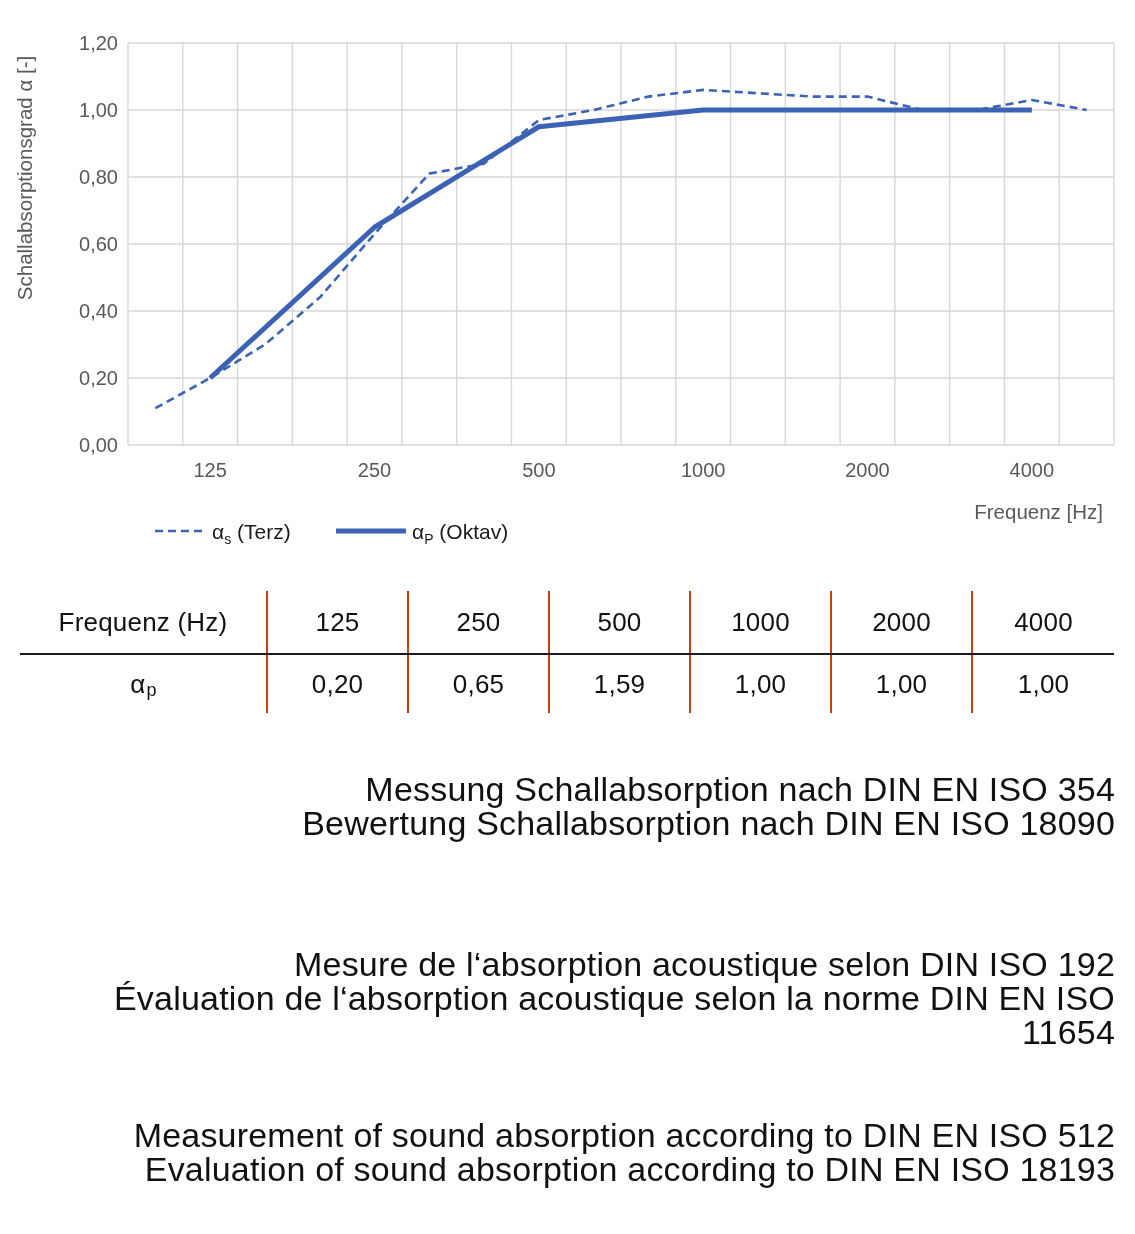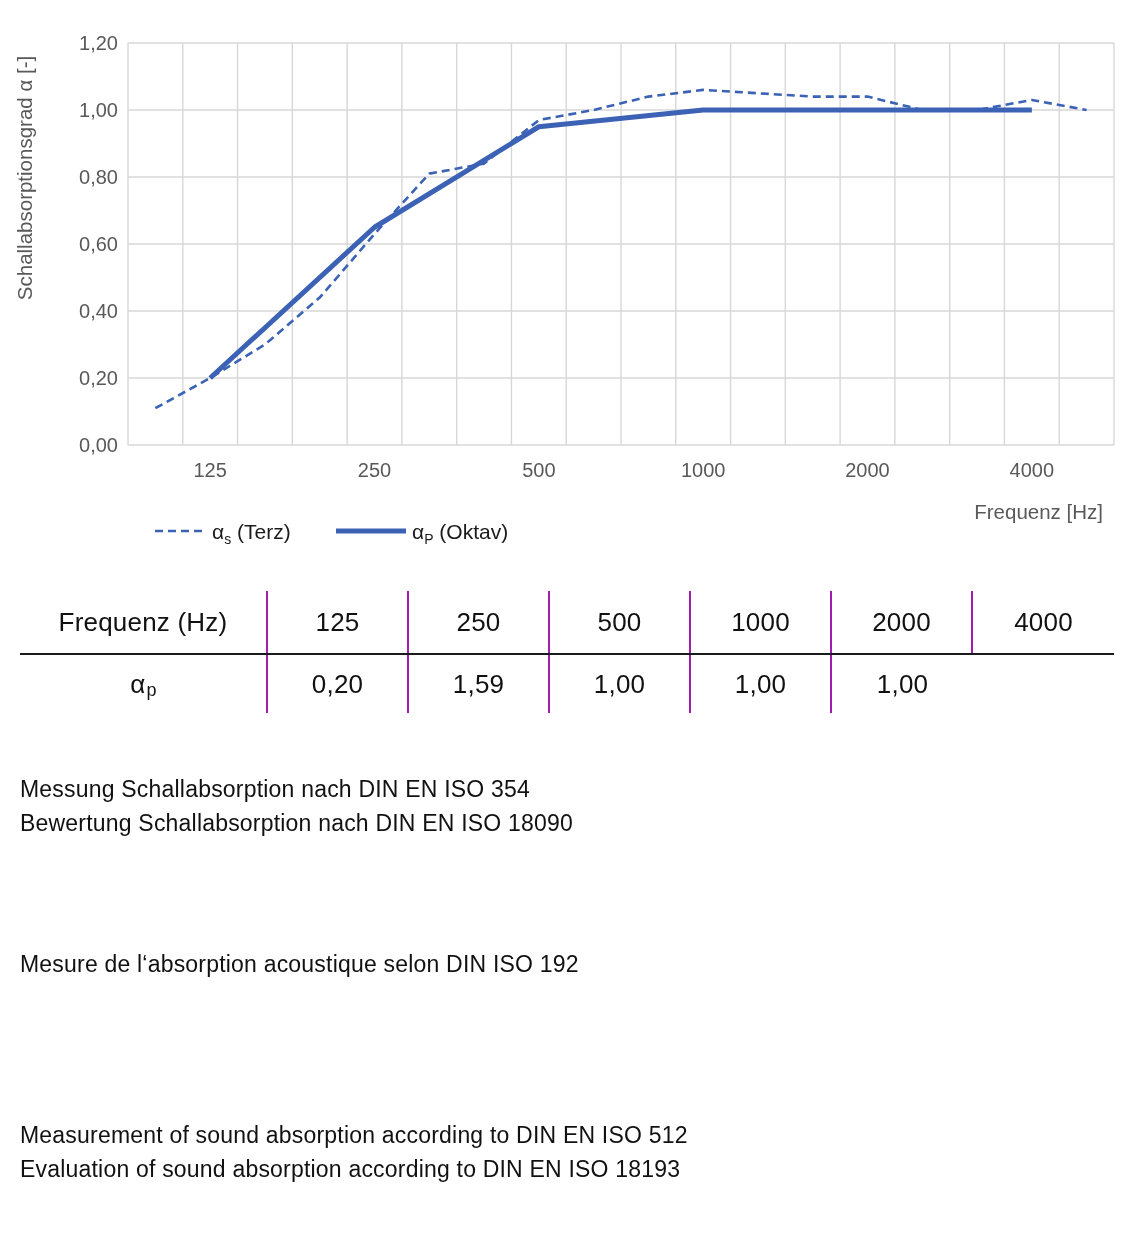--- a/index.html
+++ b/index.html
@@ -15,29 +15,30 @@
   
   .abs-table{
     position:absolute;left:20px;top:591px;width:1094px;
   }
   .t-row{display:grid;grid-template-columns:248px repeat(6,141px);}
   .t-head{height:62px;border-bottom:2px solid #1b1b1b;}
   .t-vals{height:58px;}
   .t-cell{
     display:flex;align-items:center;justify-content:center;
     font-size:26px;letter-spacing:0.2px;
-    border-right:2px solid #a21caf;
+    border-right:2px solid #c2410c;
     color:#111;
   }
   .t-cell:last-child{border-right:none;}
   .t-cell sub{font-size:18px;line-height:0;position:relative;top:6px;left:1px;}
   
   .note{
     position:absolute;right:20px;left:20px;
-    font-size:23px;line-height:34px;letter-spacing:0.2px;
+    text-align:right;
+    font-size:34px;line-height:34px;letter-spacing:0.2px;
     color:#111;
   }
   .note-de{top:772px;}
   .note-fr{top:947px;}
   .note-en{top:1118px;}
 </style>
 </head>
 <body>
 
 <div class="page">
@@ -109,34 +110,36 @@
         <div class="t-cell">1000</div>
         <div class="t-cell">2000</div>
         <div class="t-cell">4000</div>
       </div>
     <div class="t-row t-vals" id="table-value-row">
         <div class="t-cell">
           <span>α</span>
           <sub>p</sub>
         </div>
         <div class="t-cell">0,20</div>
+        <div class="t-cell">0,65</div>
         <div class="t-cell">1,59</div>
         <div class="t-cell">1,00</div>
         <div class="t-cell">1,00</div>
         <div class="t-cell">1,00</div>
       </div>
   </div>
 
   <div class="note note-de">
     <div>Messung Schallabsorption nach DIN EN ISO 354</div>
     <div>Bewertung Schallabsorption nach DIN EN ISO 18090</div>
   </div>
 
   <div class="note note-fr">
     <div>Mesure de l‘absorption acoustique selon DIN ISO 192</div>
+    <div>Évaluation de l‘absorption acoustique selon la norme DIN EN ISO 11654</div>
   </div>
 
   <div class="note note-en">
     <div>Measurement of sound absorption according to DIN EN ISO 512</div>
     <div>Evaluation of sound absorption according to DIN EN ISO 18193</div>
   </div>
 
 </div>
 
 </body></html>

